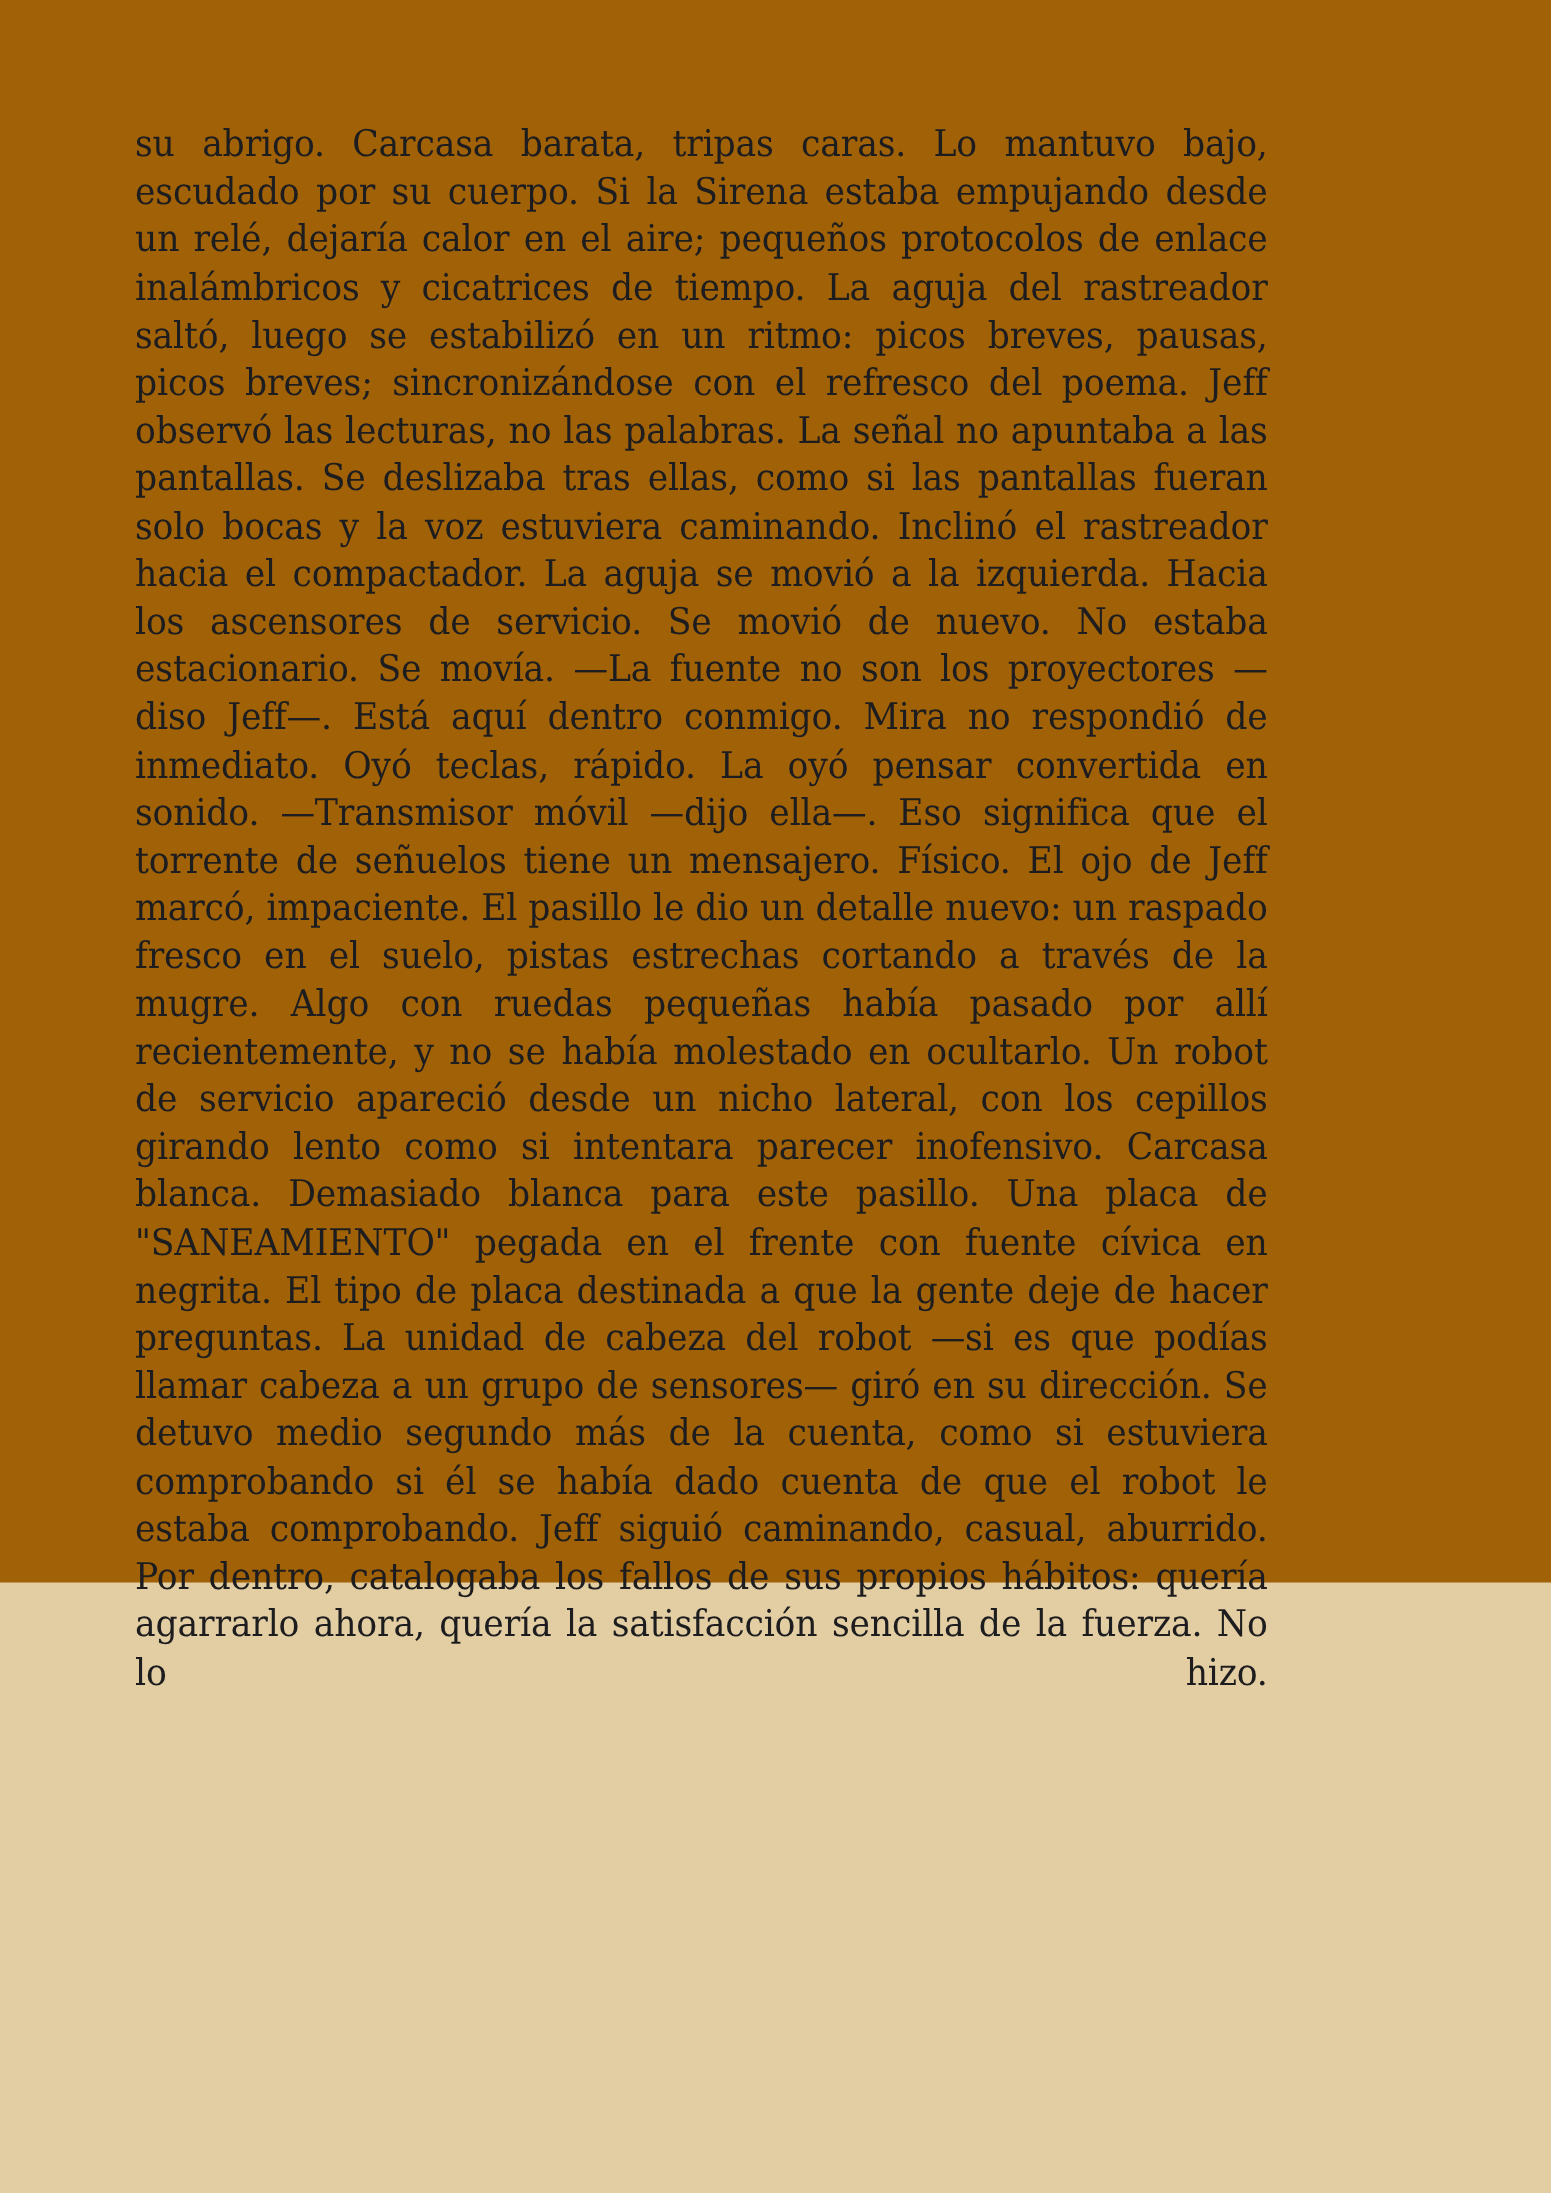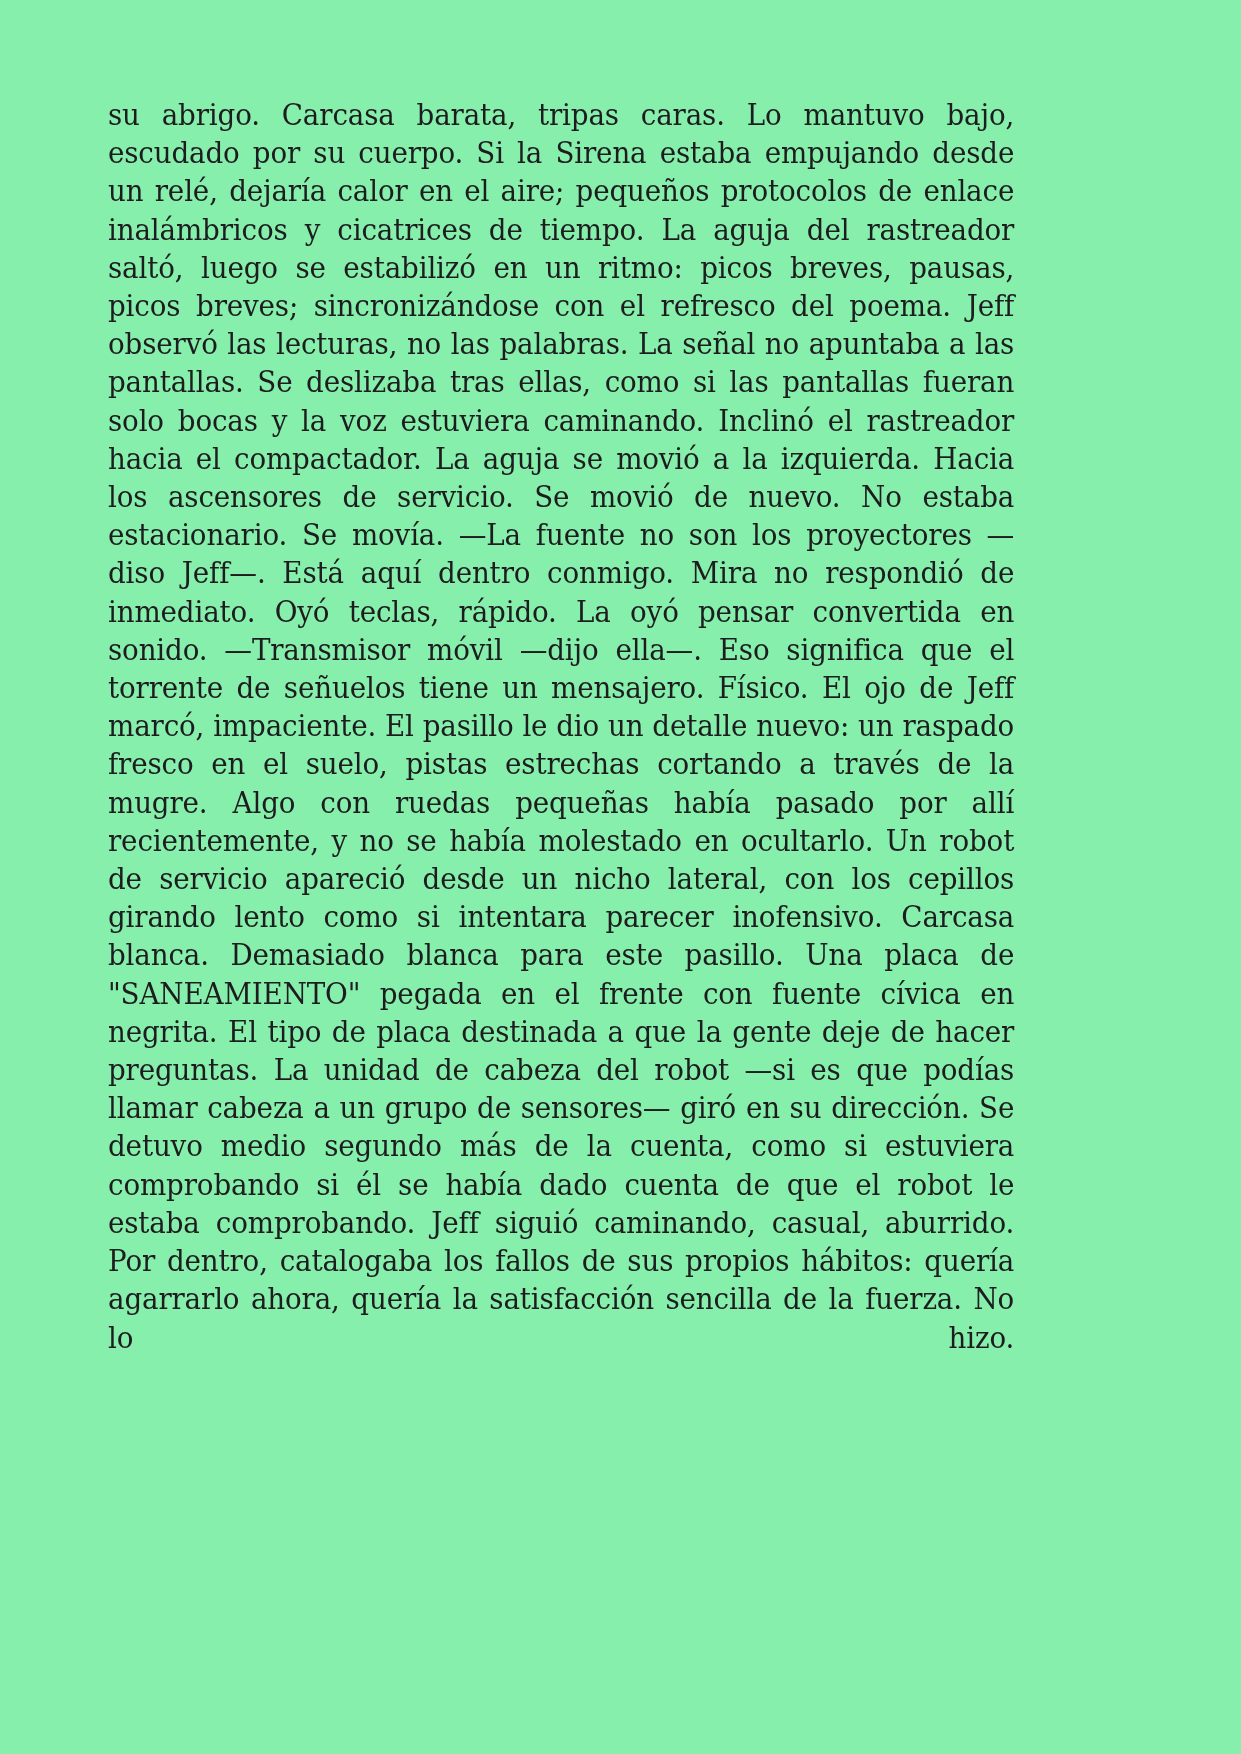--- a/index.html
+++ b/index.html
@@ -8,23 +8,23 @@
   }
   body {
     width: 1241px;
     height: 1754px;
     background: #e3cda2;
     font-family: "DejaVu Serif", serif;
     overflow: hidden;
   }
   .page {
     width: 1241px;
-    height: 1754px;
+    height: 1266px;
     box-sizing: border-box;
-    background: #86efac;
+    background: #a16207;
     position: relative;
   }
   .text-column {
     position: absolute;
     left: 108px;
     top: 96px;
     width: 906px;
   }
   .body-text {
     font-family: "DejaVu Serif", "Liberation Serif", serif;

